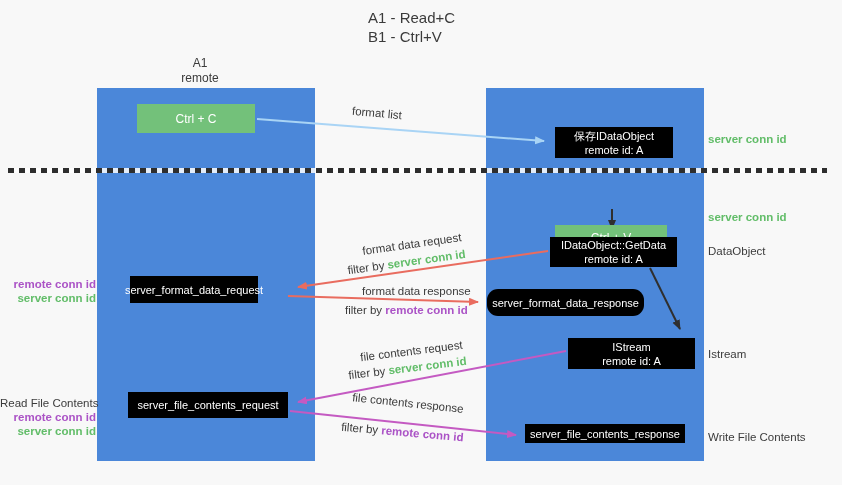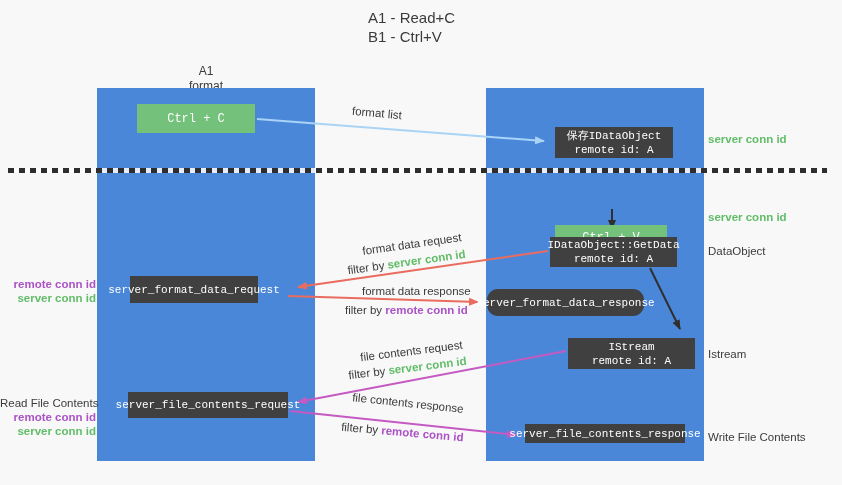--- a/index.html
+++ b/index.html
@@ -1,31 +1,31 @@
 <!DOCTYPE html>
 <html><head>
 <meta charset="utf-8">
 <style>
   html,body{margin:0;padding:0;background:#f8f8f8;}
   .canvas{position:relative;width:842px;height:485px;background:#f8f8f8;
           font-family:"Liberation Sans",sans-serif;overflow:hidden;}
   .title{position:absolute;left:368px;top:8px;font-size:15px;line-height:19px;color:#3b3b3b;}
   .col-hdr{position:absolute;top:56px;width:120px;text-align:center;font-size:12px;line-height:15px;color:#3b3b3b;}
-  .hdr-left{left:146px;margin-top:8px;}
+  .hdr-left{left:140px;}
   .hdr-right{left:536px;}
   .lifeline{position:absolute;top:88px;width:218px;height:373px;background:#4b87d9;}
   .ll-left{left:97px;}
   .ll-right{left:486px;}
   .divider{position:absolute;left:8px;top:168px;width:819px;height:5px;
            background:repeating-linear-gradient(90deg,#2e2e2e 0 6px,rgba(255,255,255,.85) 6px 11px);}
   .overlay{position:absolute;left:0;top:0;width:842px;height:485px;pointer-events:none;}
   .node{position:absolute;color:#fff;display:flex;flex-direction:column;justify-content:center;
-        align-items:center;text-align:center;font-size:12px;line-height:14px;white-space:nowrap;font-family:Liberation Mono, monospace;}
+        align-items:center;text-align:center;font-size:12px;line-height:14px;white-space:nowrap;}
   .green{background:#73c17a;}
-  .orange{background:#404040;font-size:11px;}
+  .orange{background:#000000;font-size:11px;}
   .n-ctrlc{left:137px;top:104px;width:118px;height:29px;}
   .n-save{left:555px;top:127px;width:118px;height:31px;}
   .n-ctrlv{left:555px;top:182px;width:112px;height:25px;margin-top:43px;}
   .n-getdata{left:550px;top:237px;width:127px;height:30px;}
   .n-fmtreq{left:130px;top:276px;width:128px;height:27px;}
   .n-fmtresp{left:487px;top:289px;width:157px;height:27px;border-radius:11px;}
   .n-istream{left:568px;top:338px;width:127px;height:31px;}
   .n-filereq{left:128px;top:392px;width:160px;height:26px;}
   .n-fileresp{left:525px;top:424px;width:160px;height:19px;}
   .note{position:absolute;font-size:11.5px;color:#3b3b3b;white-space:nowrap;}
@@ -44,21 +44,21 @@
 
 <div class="canvas">
 
   <div class="title">
     <div>A1 - Read+C</div>
     <div>B1 - Ctrl+V</div>
   </div>
 
   <div class="col-hdr hdr-left">
     <div>A1</div>
-    <div>format</div>
+    <div>remote</div>
   </div>
   <div class="col-hdr hdr-right">
   </div>
 
   <div class="lifeline ll-left"></div>
   <div class="lifeline ll-right"></div>
 
   <div class="divider"></div>
 
   <svg class="overlay" viewBox="0 0 842 485">

